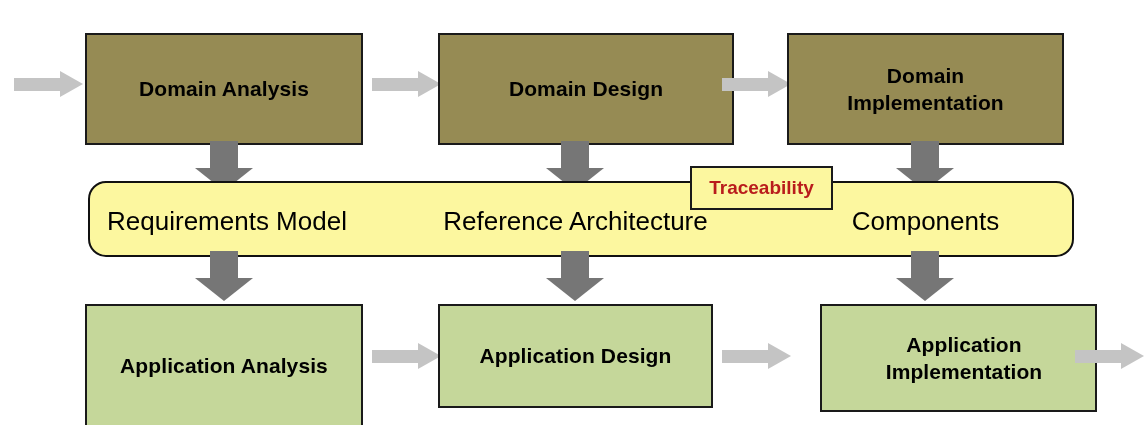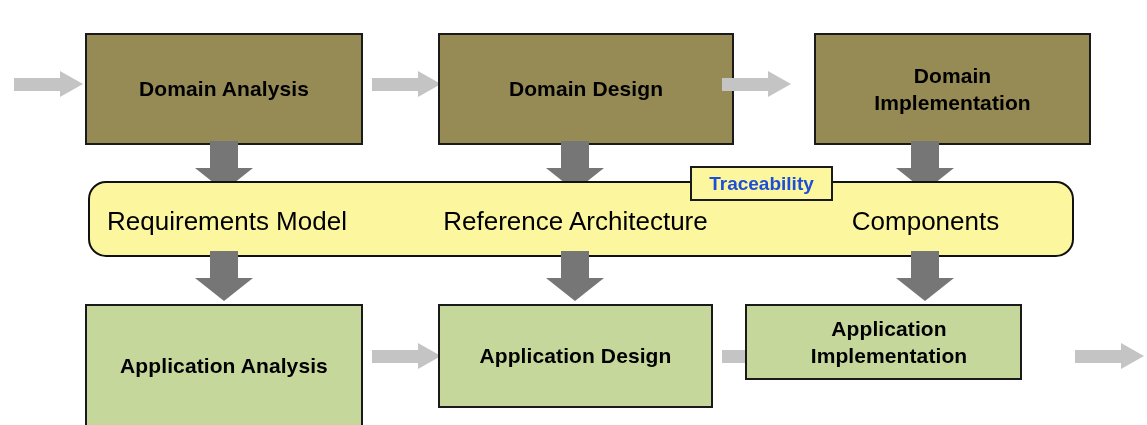--- a/index.html
+++ b/index.html
@@ -67,30 +67,30 @@
     text-align: center;
     white-space: nowrap;
   }
 
   
   #traceability-box {
     position: absolute;
     left: 690px;
     top: 158px;
     width: 143px;
-    height: 35px;
+    height: 44px;
     box-sizing: border-box;
     background: #fcf79f;
     border: 2px solid #1a1a1a;
     display: flex;
     align-items: center;
     justify-content: center;
     font-size: 19px;
     font-weight: bold;
-    color: #1d4ed8;
+    color: #b91c1c;
   }
 
   
   .arrow-right {
     position: absolute;
     width: 69px;
     height: 26px;
   }
   .arrow-right .shaft {
     position: absolute;
@@ -156,21 +156,21 @@
 
   <div class="proc-box domain" style="left:438px; top:25px; width:296px; height:112px;">
     <span class="label">Domain Design</span>
   </div>
 
   <div class="arrow-right" style="left:722px; top:63px;">
     <div class="shaft"></div>
     <div class="head"></div>
   </div>
 
-  <div class="proc-box domain" style="left:814px; top:25px; width:277px; height:112px;">
+  <div class="proc-box domain" style="left:787px; top:25px; width:277px; height:112px;">
     <span class="label">
       <span>Domain</span><br>
       <span>Implementation</span>
     </span>
   </div>
 
   <div class="arrow-down" style="left:195px; top:133px;">
     <div class="shaft"></div>
     <div class="head"></div>
   </div>
@@ -217,21 +217,21 @@
 
   <div class="proc-box application" style="left:438px; top:296px; width:275px; height:104px;">
     <span class="label">Application Design</span>
   </div>
 
   <div class="arrow-right" style="left:722px; top:335px;">
     <div class="shaft"></div>
     <div class="head"></div>
   </div>
 
-  <div class="proc-box application" style="left:745px; top:296px; width:277px; height:76px;padding-left:11px;">
+  <div class="proc-box application" style="left:820px; top:296px; width:277px; height:108px;padding-left:11px;">
     <span class="label">
       <span>Application</span><br>
       <span>Implementation</span>
     </span>
   </div>
 
   <div class="arrow-right" style="left:1075px; top:335px;">
     <div class="shaft"></div>
     <div class="head"></div>
   </div>

